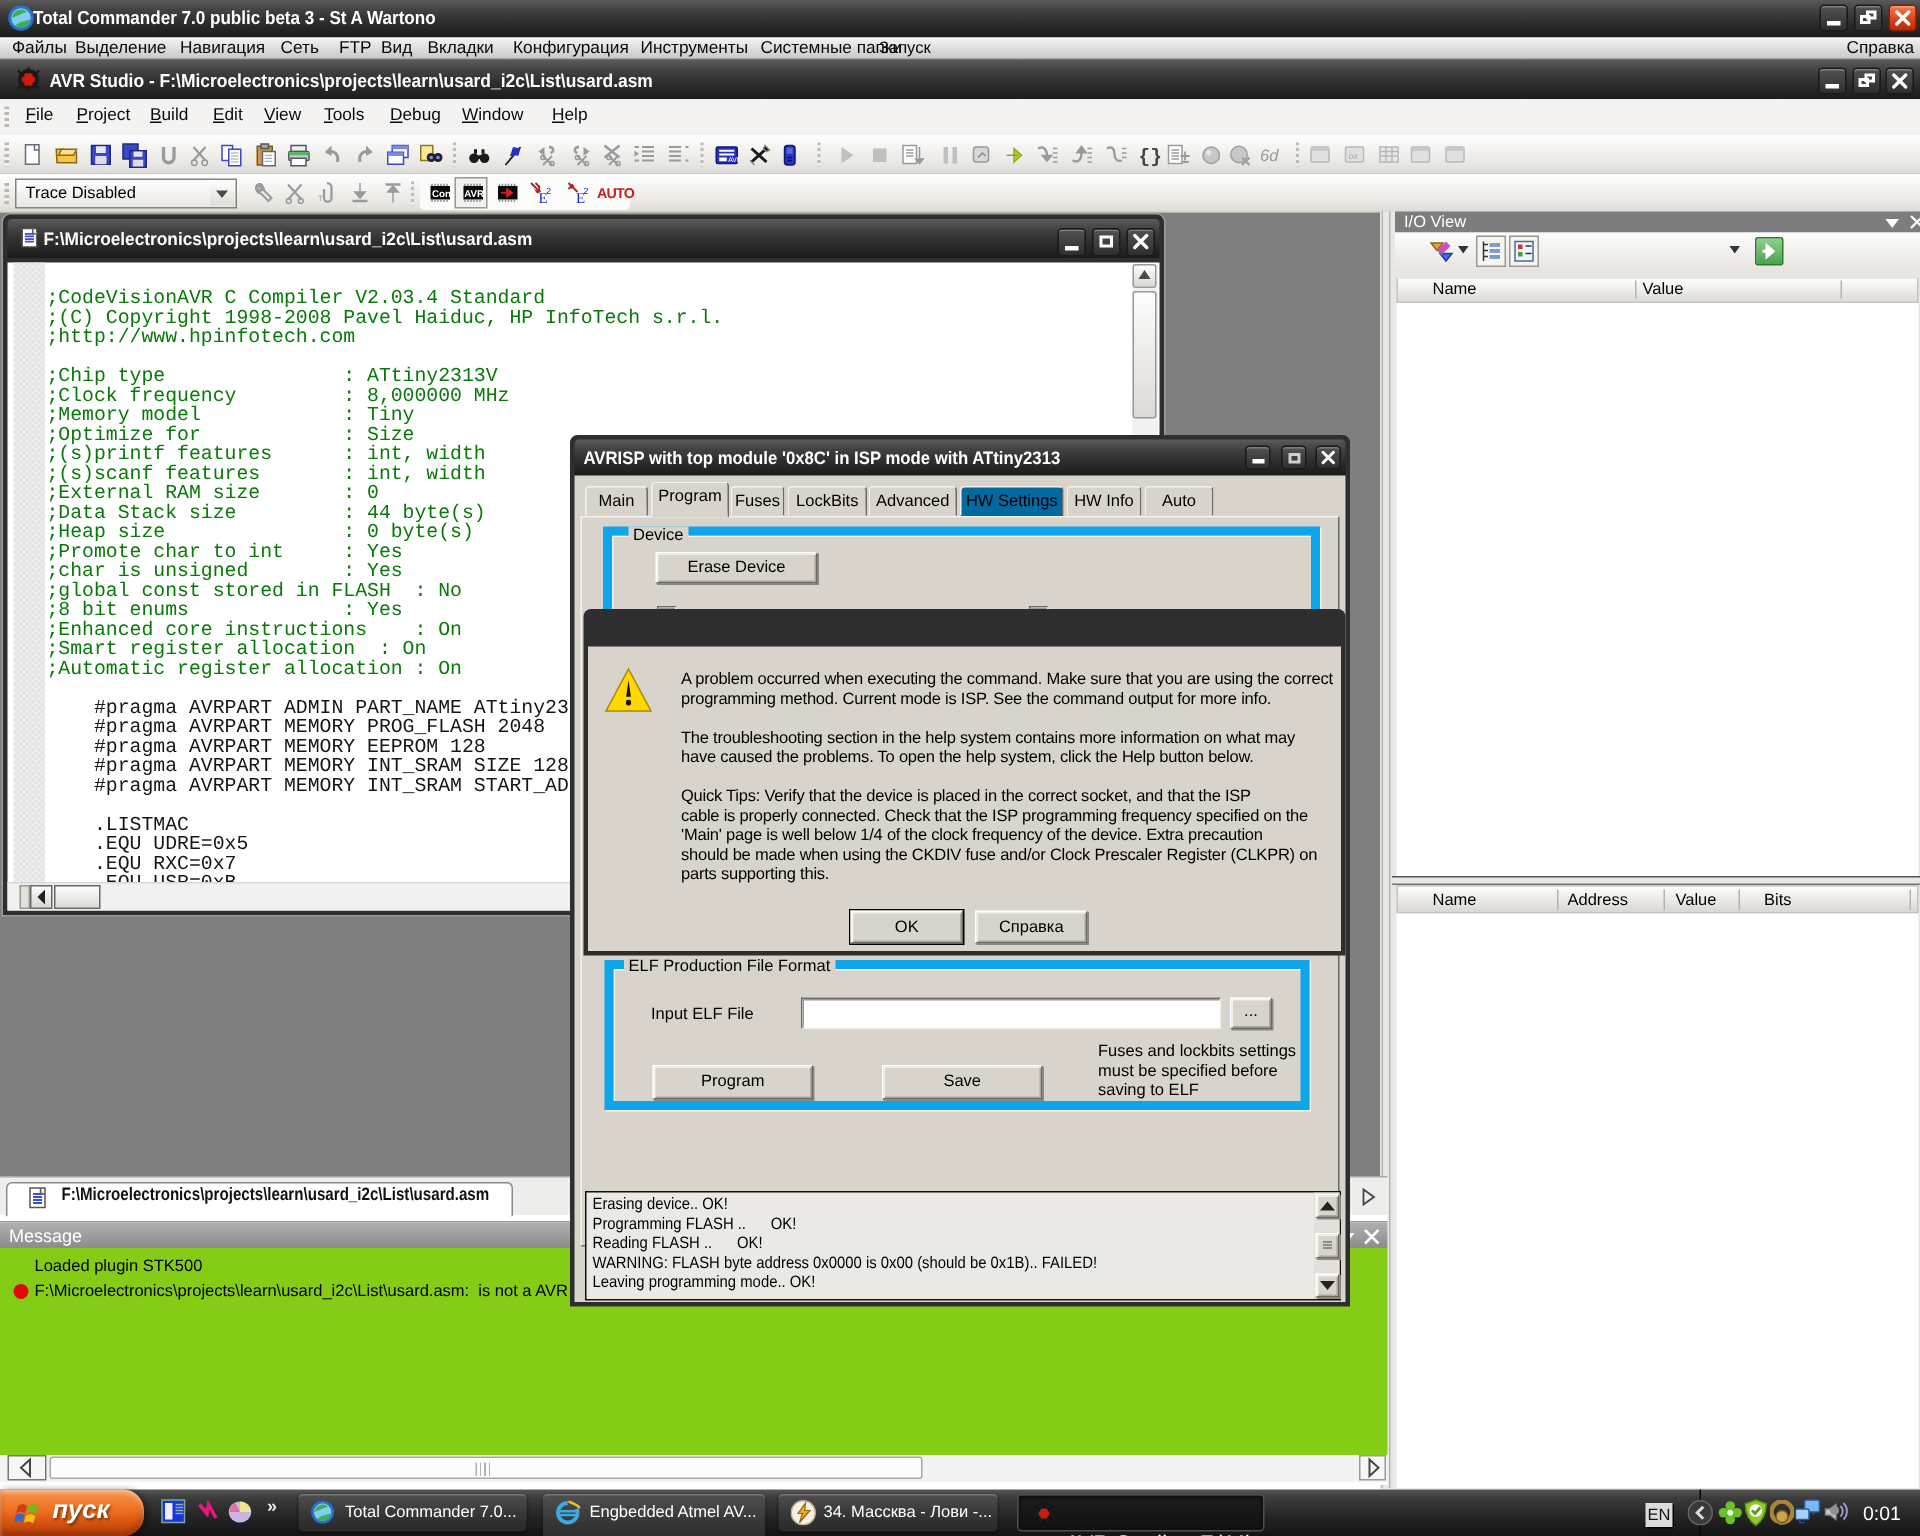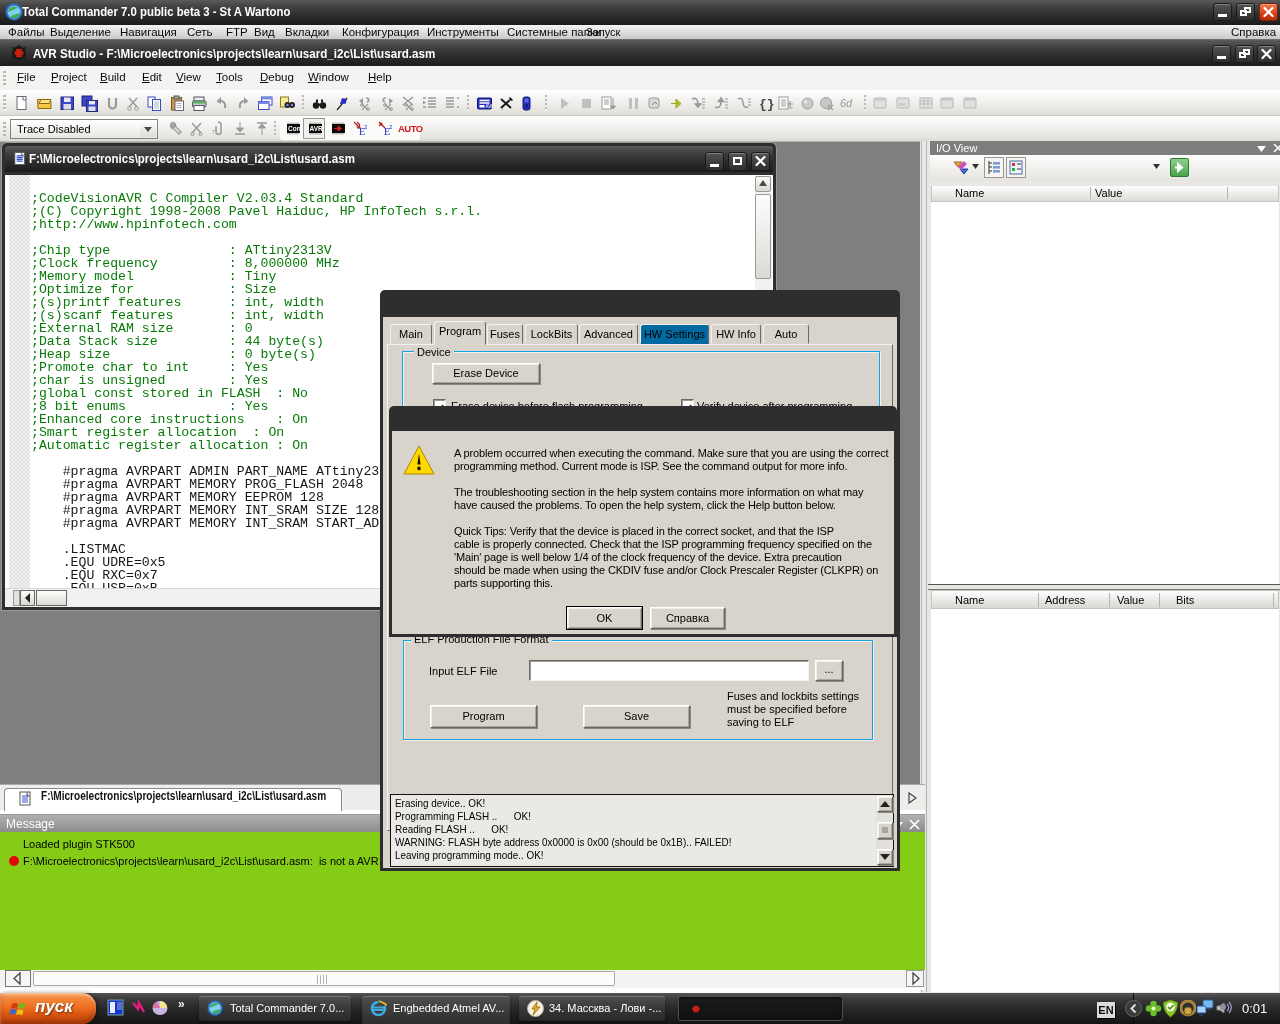--- a/index.html
+++ b/index.html
@@ -6,21 +6,21 @@
 .abs{position:absolute}
 .tbar{background:linear-gradient(180deg,#5b5b5b 0%,#434343 25%,#303030 55%,#1b1b1b 100%)}
 .wbtn{position:absolute;width:19px;height:18px;border-radius:3px;background:linear-gradient(180deg,#535353,#2e2e2e);border:1px solid #1a1a1a;box-shadow:inset 0 1px 0 rgba(255,255,255,.28)}
 .wbtn.red{background:linear-gradient(180deg,#f4794f,#d03a12 70%,#b42d08);border-color:#7e1e02}
 .gmin{position:absolute;left:4px;bottom:3px;width:9px;height:3px;background:#fff}
 .gmax{position:absolute;left:5px;top:5px;width:8px;height:7px;border:2px solid #fff}
 .gmax2{position:absolute;left:7px;top:3px;width:7px;height:6px;border:2px solid #fff;background:none}
 .ttxt{position:absolute;color:#fff;font-weight:bold;font-size:12.5px;white-space:nowrap;transform:scaleX(.93);transform-origin:0 50%}
 .btn3d{position:absolute;background:#d8d4cb;border:1px solid;border-color:#ffffff #696862 #696862 #ffffff;box-shadow:inset 1px 1px 0 #f1efe9,inset -1px -1px 0 #a9a69e,1px 1px 0 #8a8880;font-size:11px;text-align:center;color:#000}
 .sunk{background:#fff;border:1px solid;border-color:#6c6a64 #f4f2ec #f4f2ec #6c6a64;box-shadow:inset 1px 1px 0 #9d9a92}
-.grp{position:absolute;border:1px solid #0ea5e9;box-shadow:1px 1px 0 #f4f2ec,inset 1px 1px 0 #f4f2ec}
+.grp{position:absolute;border:6px solid #0ea5e9;box-shadow:1px 1px 0 #f4f2ec,inset 1px 1px 0 #f4f2ec}
 .t11{font-size:11px;color:#000}
 .mitem{position:absolute;font-size:11px;color:#0a0a0a;white-space:nowrap}
 </style></head>
 <body>
 
 <div class="abs tbar" style="left:0;top:0;width:1280px;height:25px">
   <svg class="abs" style="left:5px;top:3px" width="19" height="19" viewBox="0 0 19 19">
       <circle cx="9" cy="9" r="8.5" fill="#2a6fd0"></circle>
       <circle cx="9" cy="9" r="6.5" fill="#7fd0ee"></circle>
       <path d="M3 9a6 6 0 0 1 10-4l-3 1z" fill="#3fae58"></path>
@@ -536,20 +536,34 @@
     <div class="abs" style="left:33px;top:1px;width:582px;height:15px;background:#fcfcfc;border:1px solid #a8a8a8;border-radius:2px">
       <div class="abs" style="left:283px;top:3px;width:10px;height:9px;background:repeating-linear-gradient(90deg,#b0b0b0 0 1px,#fcfcfc 1px 3px)"></div>
     </div>
     <div class="abs" style="left:906px;top:0px;width:18px;height:17px;background:#f6f6f6;border:1px solid #999"><svg width="16" height="15">
           <path d="M6 2l6 5.5L6 13z" fill="none" stroke="#444" stroke-width="1.3"></path>
         </svg></div>
   </div>
 </div>
 
 <div class="abs" style="left:380px;top:290px;width:520px;height:581px;background:#2e2e2e;border-radius:5px 5px 0 0">
+  <div class="abs tbar" style="left:3px;top:3px;width:514px;height:24px;border-radius:3px 3px 0 0">
+    <div class="ttxt" style="left:6px;top:5px;font-size:12px">AVRISP with top module '0x8C' in ISP mode with ATtiny2313</div>
+    <div class="wbtn" style="left:447px;top:4px;width:17px;height:16px">
+        <div class="gmin" style="width:8px;height:3px"></div>
+      </div>
+    <div class="wbtn" style="left:471px;top:4px;width:17px;height:16px">
+        <div class="gmax" style="left:4px;top:4px;width:8px;height:7px;border-color:#cfcfcf"></div>
+      </div>
+    <div class="wbtn" style="left:494px;top:4px;width:17px;height:16px">
+        <svg width="15" height="14" style="position:absolute;left:0;top:0">
+          <path d="M4 3.5l7 7M11 3.5l-7 7" stroke="#fff" stroke-width="2" stroke-linecap="round"></path>
+        </svg>
+      </div>
+  </div>
   <div class="abs" style="left:3px;top:27px;width:514px;height:551px;background:#d8d4cb">
 
     <div class="abs" style="left:4px;top:27px;width:506px;height:487px;background:#d8d4cb;border:1px solid;border-color:#f4f2ee #6c6a64 #6c6a64 #f4f2ee"></div>
     <div class="abs t11" style="left:7px;top:7px;width:42px;height:20px;background:#d8d4cb;border:1px solid;border-color:#f4f2ee #6c6a64 transparent #f4f2ee;border-radius:3px 3px 0 0;text-align:center;line-height:19px">Main</div>
     <div class="abs t11" style="left:51px;top:4px;width:52px;height:24px;background:#d8d4cb;border:1px solid;border-color:#f4f2ee #6c6a64 transparent #f4f2ee;border-radius:3px 3px 0 0;text-align:center;line-height:18px;z-index:2">Program</div>
     <div class="abs t11" style="left:104px;top:7px;width:36px;height:20px;background:#d8d4cb;border:1px solid;border-color:#f4f2ee #6c6a64 transparent #f4f2ee;border-radius:3px 3px 0 0;text-align:center;line-height:19px">Fuses</div>
     <div class="abs t11" style="left:142px;top:7px;width:53px;height:20px;background:#d8d4cb;border:1px solid;border-color:#f4f2ee #6c6a64 transparent #f4f2ee;border-radius:3px 3px 0 0;text-align:center;line-height:19px">LockBits</div>
     <div class="abs t11" style="left:196px;top:7px;width:59px;height:20px;background:#d8d4cb;border:1px solid;border-color:#f4f2ee #6c6a64 transparent #f4f2ee;border-radius:3px 3px 0 0;text-align:center;line-height:19px">Advanced</div>
     <div class="abs t11" style="left:257px;top:7px;width:69px;height:20px;background:#0369a1;border:1px solid;border-color:#f4f2ee #6c6a64 transparent #f4f2ee;border-radius:3px 3px 0 0;text-align:center;line-height:19px">HW Settings</div>
     <div class="abs t11" style="left:328px;top:7px;width:50px;height:20px;background:#d8d4cb;border:1px solid;border-color:#f4f2ee #6c6a64 transparent #f4f2ee;border-radius:3px 3px 0 0;text-align:center;line-height:19px">HW Info</div>
@@ -675,21 +689,21 @@
   </div>
   <div class="abs" style="left:678px;top:3px;width:165px;height:25px;border-radius:3px;background:linear-gradient(180deg,#1c1c1c,#111);border:1px solid #4e4e4e;box-shadow:inset 0 1px 3px rgba(0,0,0,.8)">
     <svg class="abs" style="left:9px;top:4px" width="16" height="16" viewBox="0 0 18 18">
         <circle cx="9" cy="9" r="6.5" fill="#1a1a1a"></circle>
         <circle cx="9" cy="9" r="4" fill="#c81f10"></circle>
         <path d="M2.5 3.5l3.5 3.5M15.5 3.5L12 7M2.5 14.5L6 11M15.5 14.5L12 11M9 1.5v3.5M9 13v4" stroke="#111" stroke-width="1.5"></path>
       </svg>
     <div class="abs" style="left:31px;top:24px;color:#fff;font-size:15px;white-space:nowrap">AVR Studio - F:\Micro...</div>
   </div>
 
-  <div class="abs" style="left:1097px;top:9px;width:18px;height:16px;background:#dcdcdc;color:#111;font-size:11px;font-weight:bold;text-align:center;line-height:16px;box-shadow:1px 1px 0 #000">EN</div>
+  <div class="abs" style="left:1097px;top:9px;width:18px;height:16px;background:#dcdcdc;color:#111;font-size:11px;font-weight:normal;text-align:center;line-height:16px;box-shadow:1px 1px 0 #000">EN</div>
   <div class="abs" style="left:1133px;top:0;width:1px;height:31px;background:#0a0a0a"></div>
   <svg class="abs" style="left:1125px;top:7px" width="17" height="17">
       <circle cx="8.5" cy="8.5" r="8" fill="#3a3a3a" stroke="#666"></circle>
       <path d="M10.5 4.5l-4 4 4 4" stroke="#ddd" stroke-width="2" fill="none"></path>
     </svg>
   <svg class="abs" style="left:1145px;top:7px" width="17" height="17" viewBox="0 0 17 17">
       <g fill="#6abf2a">
         <circle cx="8.5" cy="4" r="3.2"></circle>
         <circle cx="8.5" cy="13" r="3.2"></circle>
         <circle cx="4" cy="8.5" r="3.2"></circle>

